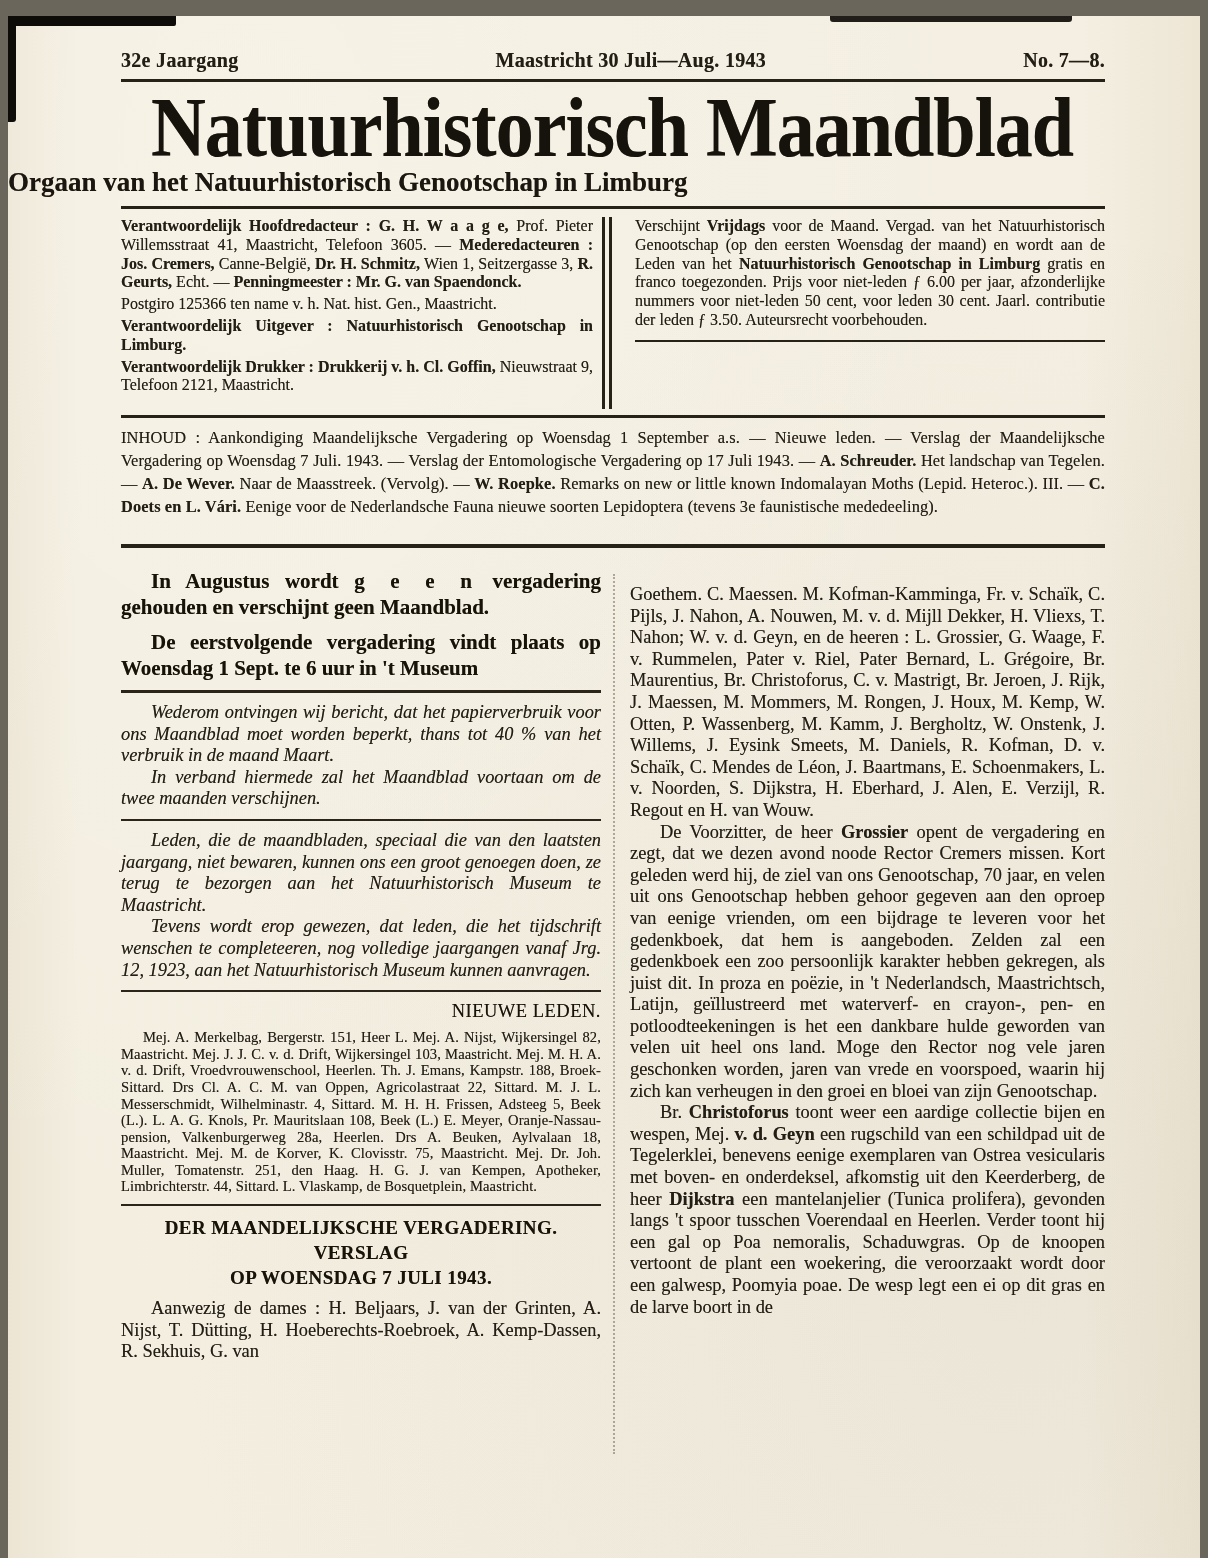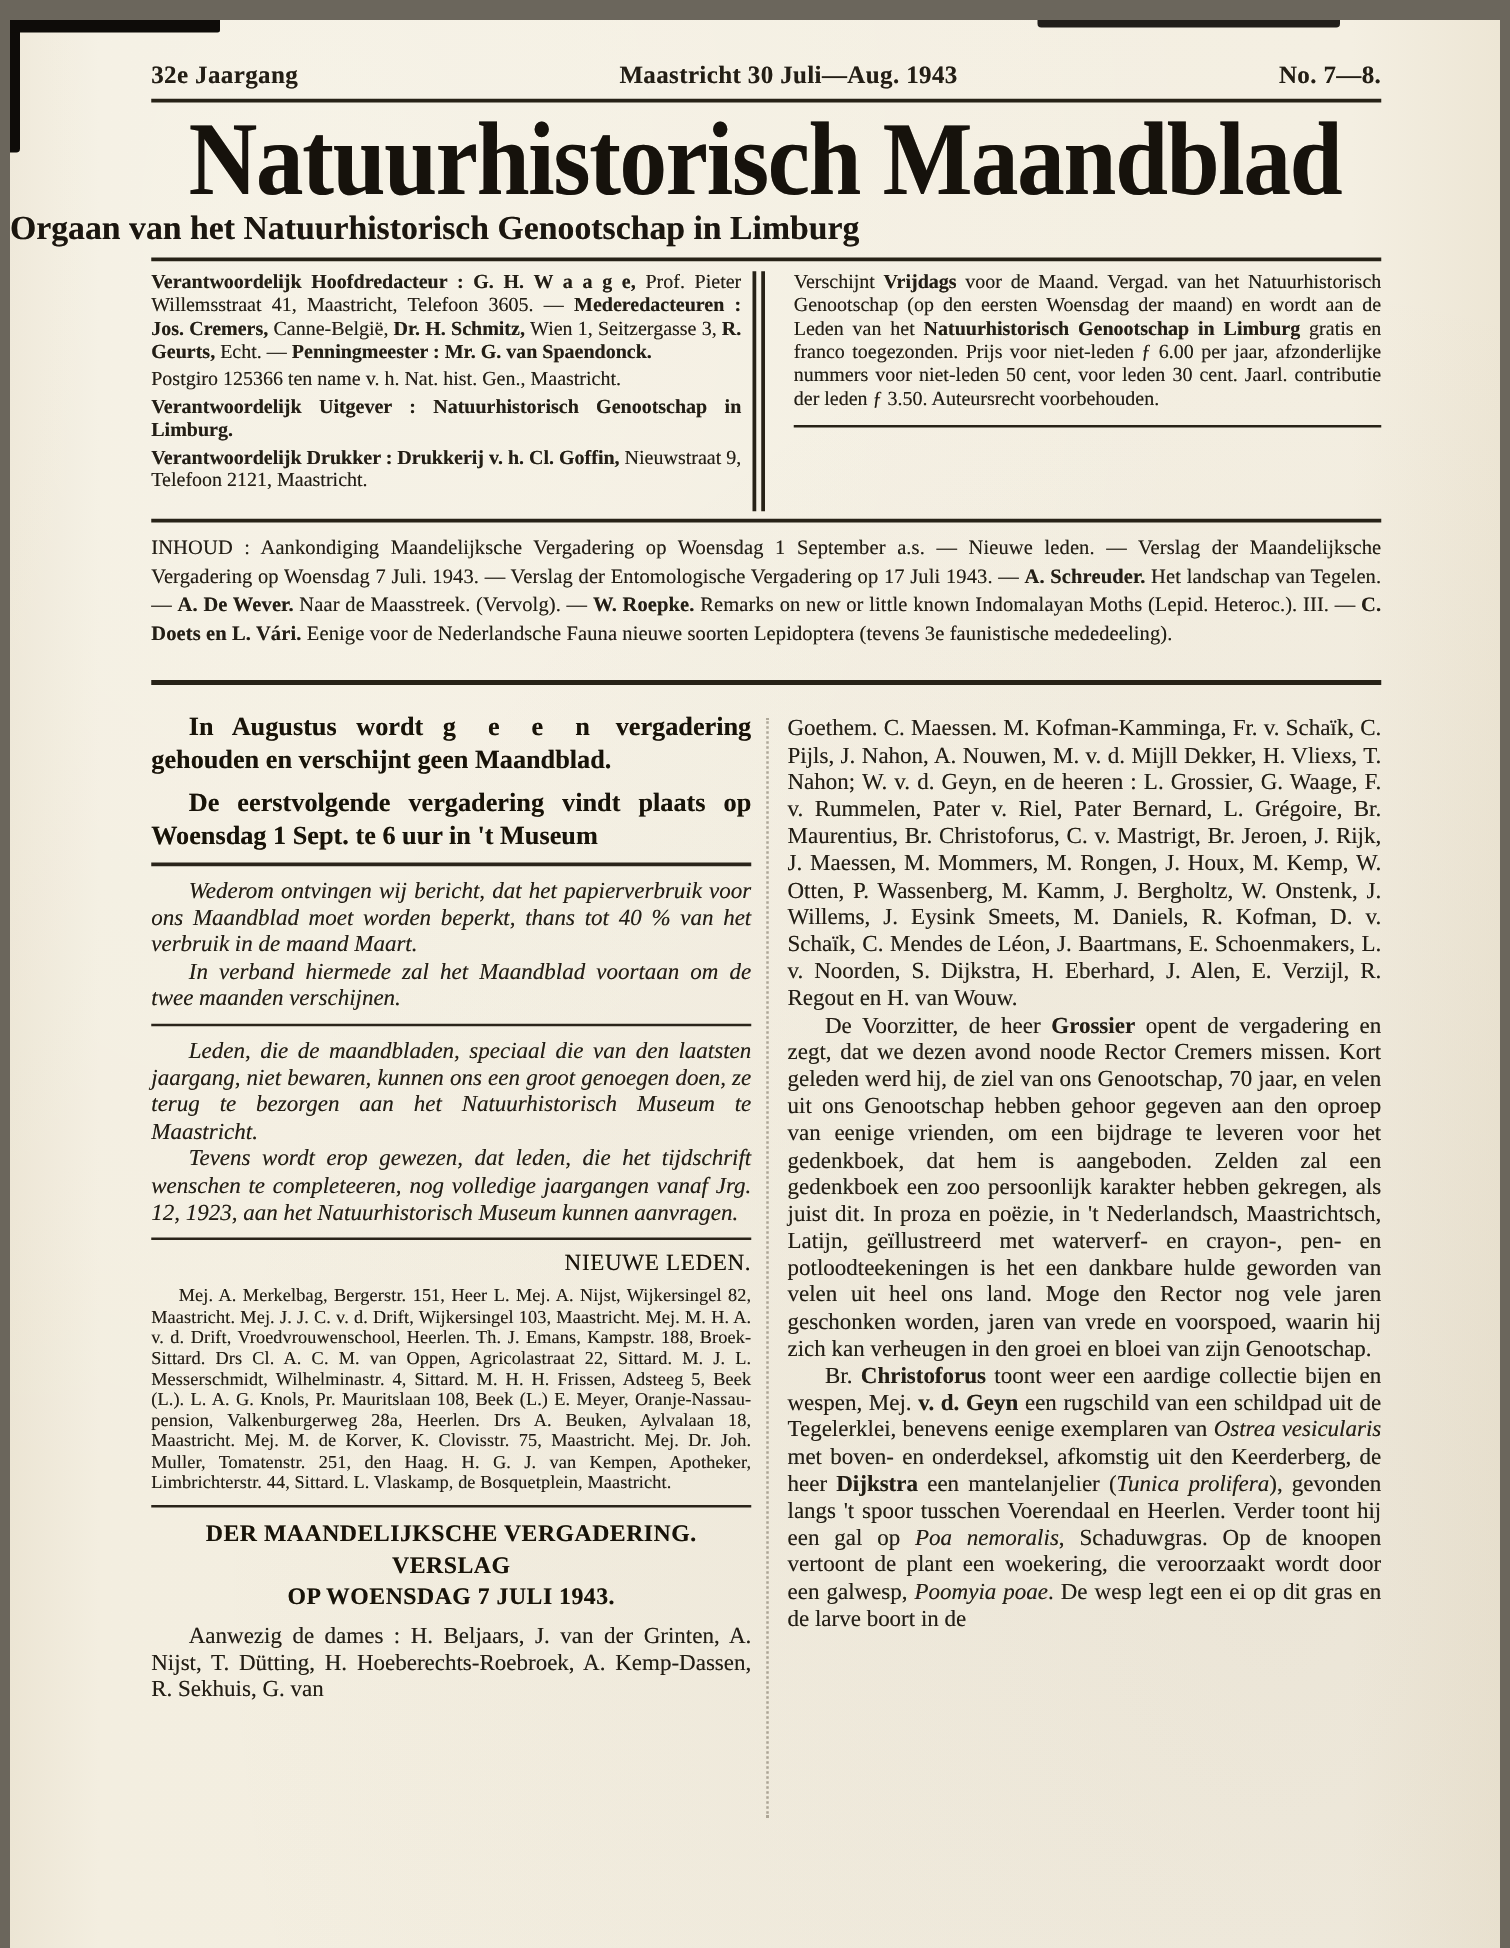--- a/index.html
+++ b/index.html
@@ -60,42 +60,42 @@
   .masthead-inner-rule{border:0;height:2px;background:#272217;margin:10px 0 9px 0;}
 
   .inhoud{
     position:absolute;left:113px;top:410px;width:984px;
     font-size:16.4px;line-height:23px;text-align:justify;
     letter-spacing:.1px;
   }
 
   .body-cols{position:absolute;left:113px;top:552px;width:984px;height:906px;}
   .col-left{position:absolute;left:0;top:0;width:480px;}
-  .col-right{position:absolute;left:509px;top:4px;width:475px;}
+  .col-right{position:absolute;left:509px;top:16px;width:475px;}
   .col-divider{
     position:absolute;left:492px;top:6px;height:880px;width:0;
     border-left:2px dotted rgba(72,62,46,0.40);
   }
 
   .body-p{font-size:18.4px;line-height:21.6px;text-align:justify;margin:0;}
   .indent{text-indent:30px;}
   .italic-p{font-style:italic;}
 
   .announce{font-size:21px;line-height:26px;font-weight:bold;text-align:justify;margin:0 0 9px 0;color:#181308;}
   .announce .spread{letter-spacing:5px;}
 
   .col-rule{border:0;height:2px;background:#2a241a;margin:9px 0;}
   .col-rule-thick{height:3px;}
 
   .sect-heading{font-size:18.5px;font-weight:normal;text-align:right;margin:4px 0 7px 0;color:#181308;letter-spacing:.5px;}
   .leden-list{font-size:14.6px;line-height:16.6px;text-align:justify;margin:0;text-indent:22px;letter-spacing:.1px;}
   .verslag-heading{font-size:19px;line-height:25px;font-weight:bold;text-align:center;margin:8px 0 8px 0;color:#181308;letter-spacing:.4px;}
 
   .b{font-weight:bold;}
-  .i{font-style:italic;}
+  .i{}
 </style>
 </head>
 <body>
 
 <div class="page ink">
 
   <div class="art art-left"></div>
   <div class="art art-topleft"></div>
   <div class="art art-topmid"></div>
   <div class="art art-bottom"></div>

